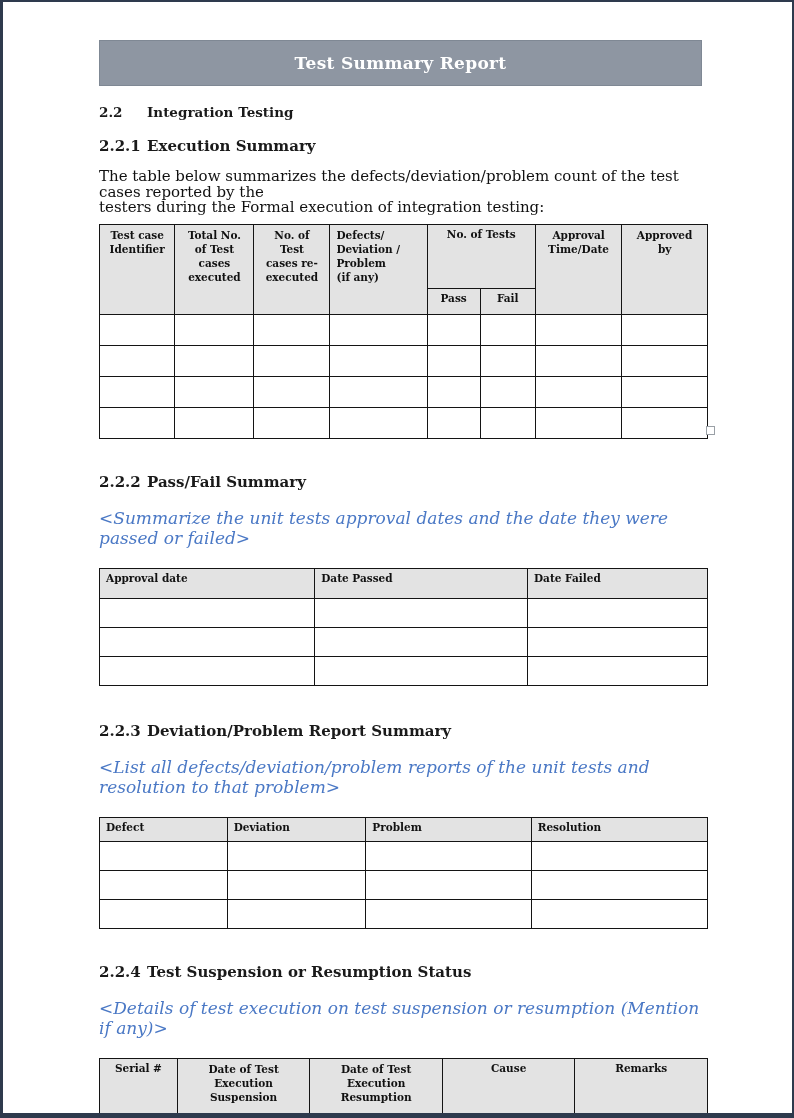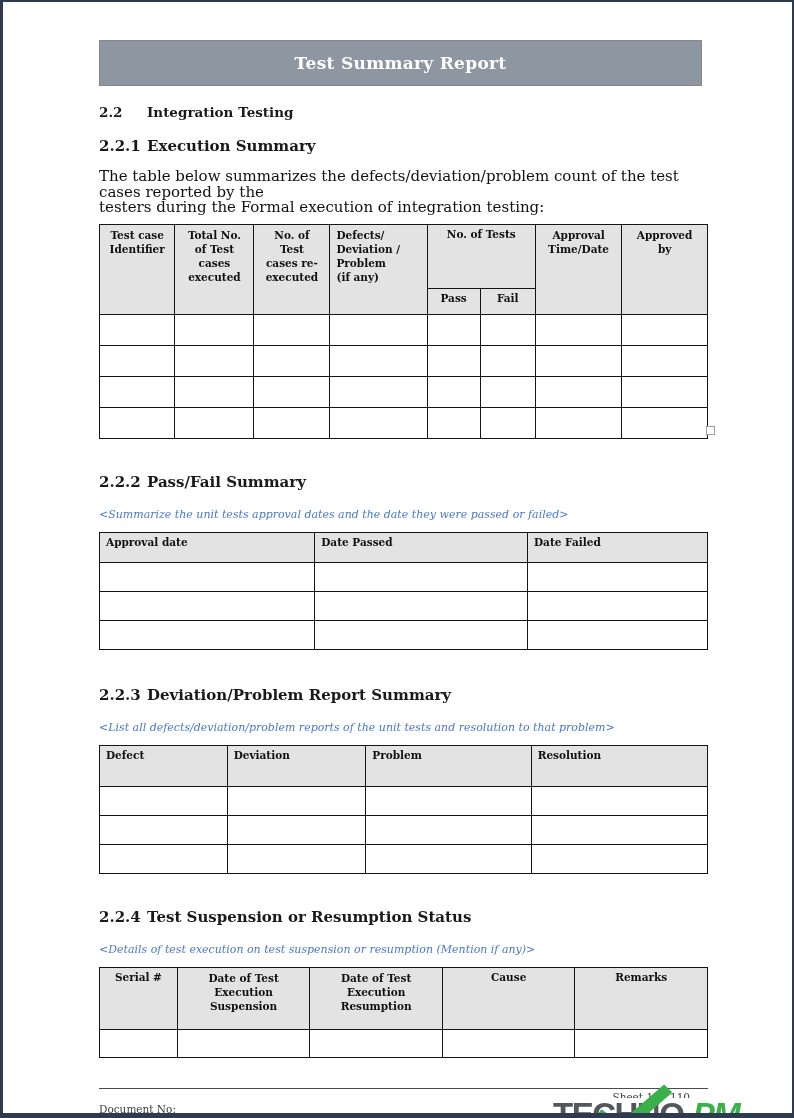--- a/index.html
+++ b/index.html
@@ -39,52 +39,52 @@
     font-size: 17px;
     font-weight: bold;
     letter-spacing: 0.3px;
   }
   .h2 { margin-top: 18px; font-size: 13.5px; font-weight: bold; color: #1a1a1a; }
   .h3 { margin-top: 17px; font-size: 15px; font-weight: bold; color: #1a1a1a; }
   .hnum { display: inline-block; width: 48px; }
   .para { margin-top: 14px; font-size: 15px; line-height: 15.5px; color: #111; }
   .placeholder {
     margin-top: 17px;
-    font-size: 11px;
+    font-size: 17px;
     font-style: italic;
     color: #4a78c5;
   }
   table {
     border-collapse: collapse;
     width: 100%;
     table-layout: fixed;
     margin-top: 8px;
   }
-  .tbl-mt { margin-top: 11px; }
+  .tbl-mt { margin-top: 20px; }
   th, td {
     border: 1.5px solid #141414;
     vertical-align: top;
     font-size: 10.5px;
     padding: 3px 6px;
     overflow: hidden;
   }
   th {
     background: #e3e3e3;
     font-weight: bold;
     text-align: center;
     color: #111;
   }
   th.left { text-align: left; }
   .mlh { white-space: pre-line; line-height: 14px; }
   .t1-h1 { height: 64px; }
   .t1-h2 { height: 26px; }
   .t1 tbody tr { height: 31px; }
   .t2 thead tr { height: 30px; }
   .t2 tbody tr { height: 29px; }
-  .t3 thead tr { height: 41px; }
+  .t3 thead tr { height: 24px; }
   .t3 tbody tr { height: 29px; }
   .t4 thead tr { height: 62px; }
   .t4 tbody tr { height: 28px; }
   .table-handle {
     position: absolute;
     left: 703px;
     top: 424px;
     width: 9px;
     height: 9px;
     border: 1px solid #9aa0a6;

